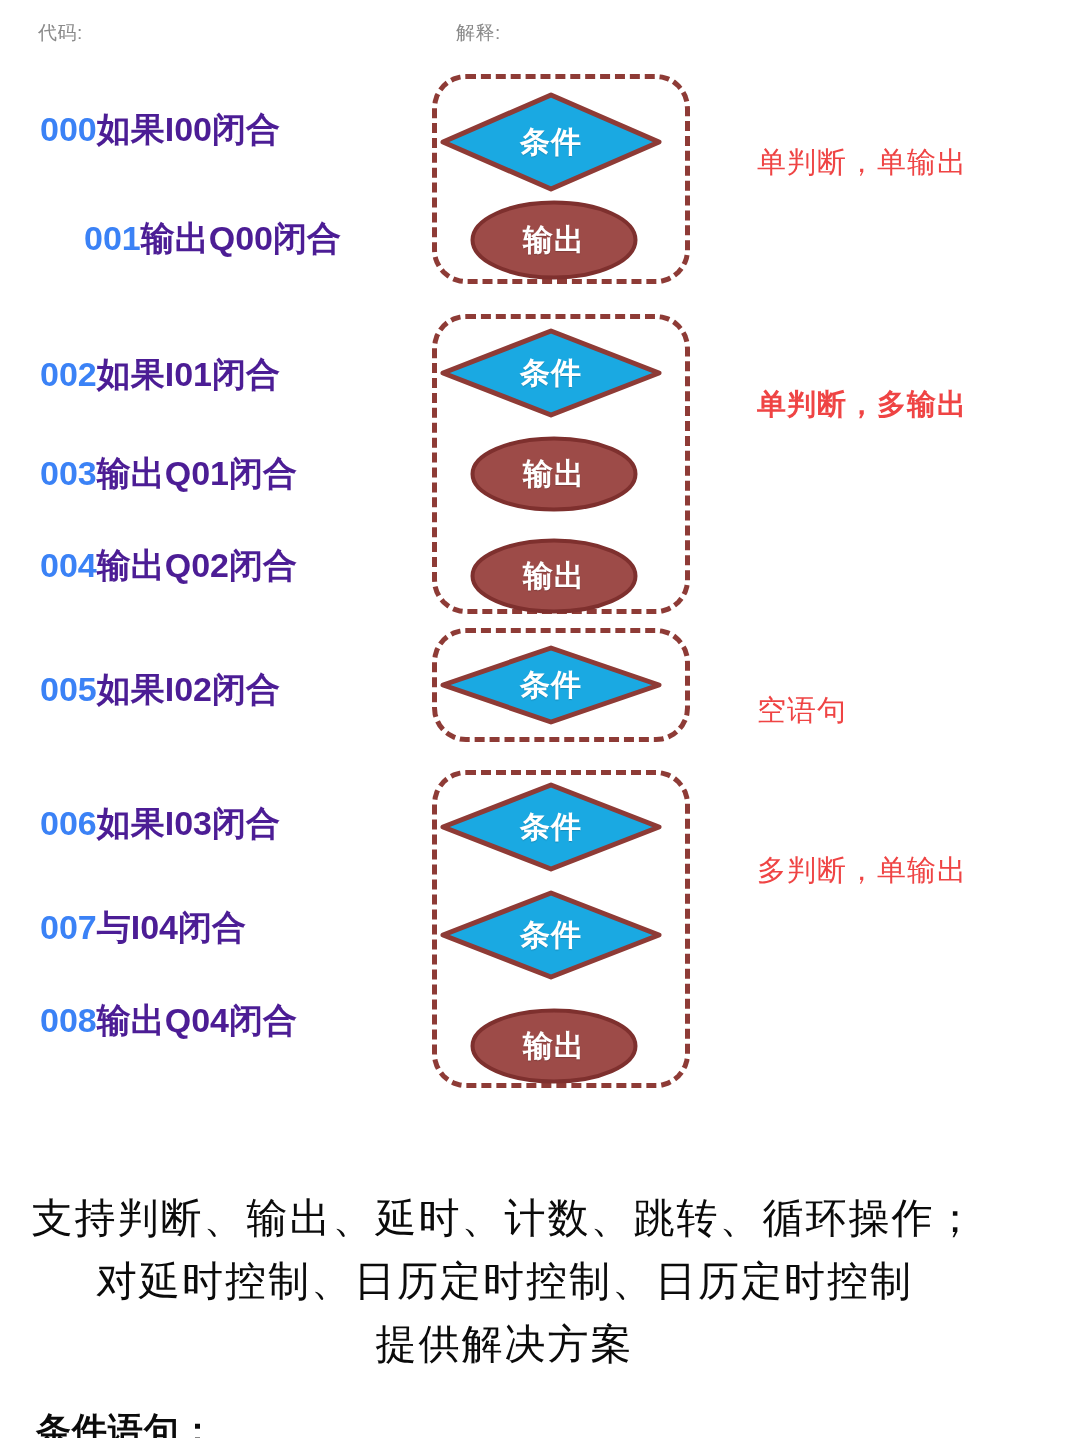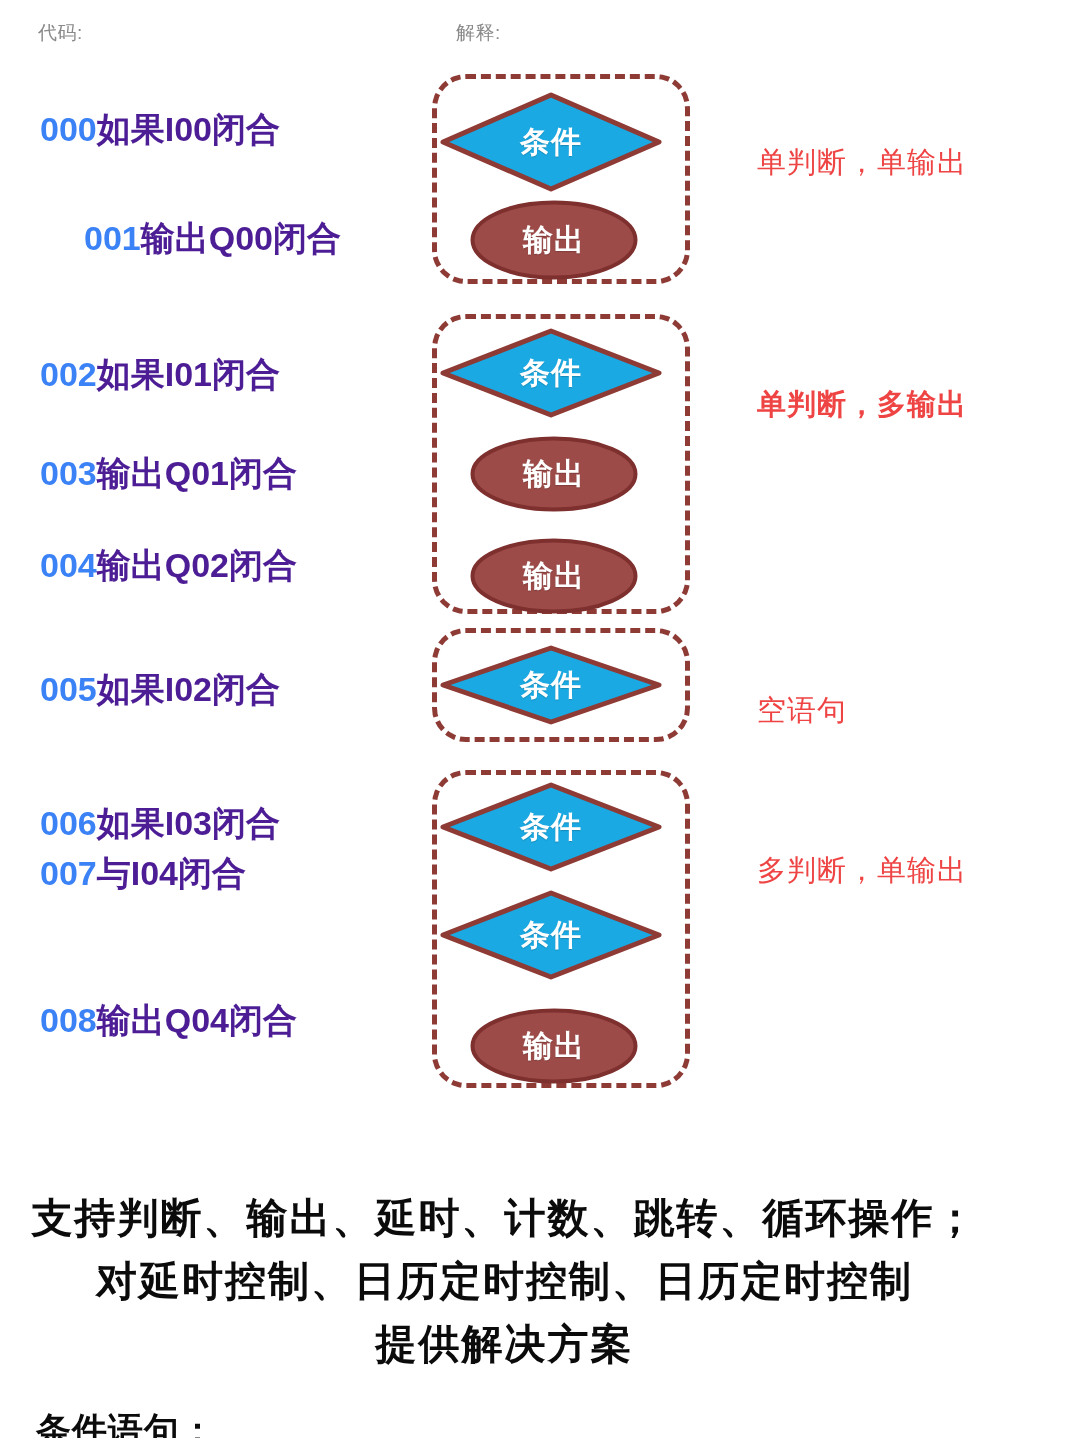--- a/index.html
+++ b/index.html
@@ -87,21 +87,21 @@
     overflow: visible;
   }
 
   
   .summary {
     position: absolute;
     left: 0;
     width: 1009px;
     text-align: center;
     font-size: 41px;
-    font-weight: 700;
+    font-weight: 400;
     color: #0b0b0b;
     letter-spacing: 2px;
     line-height: 1.38;
     white-space: nowrap;
   }
   #footer-label {
     position: absolute;
     left: 36px;
     font-size: 35px;
     font-weight: 700;
@@ -120,21 +120,21 @@
   <div class="col-header abs" id="header-expl">解释:</div>
 
   <div id="code-lines-layer">
       <div class="code-line abs" style="left: 40px; top: 112px;"><span class="ln">000</span><span class="body">如果I00闭合</span></div>
       <div class="code-line abs" style="left: 40px; top: 221px; margin-left: 44px;"><span class="ln">001</span><span class="body">输出Q00闭合</span></div>
       <div class="code-line abs" style="left: 40px; top: 357px;"><span class="ln">002</span><span class="body">如果I01闭合</span></div>
       <div class="code-line abs" style="left: 40px; top: 456px;"><span class="ln">003</span><span class="body">输出Q01闭合</span></div>
       <div class="code-line abs" style="left: 40px; top: 548px;"><span class="ln">004</span><span class="body">输出Q02闭合</span></div>
       <div class="code-line abs" style="left: 40px; top: 672px;"><span class="ln">005</span><span class="body">如果I02闭合</span></div>
       <div class="code-line abs" style="left: 40px; top: 806px;"><span class="ln">006</span><span class="body">如果I03闭合</span></div>
-      <div class="code-line abs" style="left: 40px; top: 856px;"><span class="ln">007</span><span class="body">与I04闭合</span></div>
+      <div class="code-line abs" style="left: 40px; top: 910px;"><span class="ln">007</span><span class="body">与I04闭合</span></div>
       <div class="code-line abs" style="left: 40px; top: 1003px;"><span class="ln">008</span><span class="body">输出Q04闭合</span></div>
     </div>
 
   <div id="notes-layer">
       <div class="note abs" style="left: 757px; top: 148px;">单判断，单输出</div>
       <div class="note abs" style="left: 757px; top: 390px; font-weight: bold;">单判断，多输出</div>
       <div class="note abs" style="left: 757px; top: 696px;">空语句</div>
       <div class="note abs" style="left: 757px; top: 856px;">多判断，单输出</div>
     </div>
 

